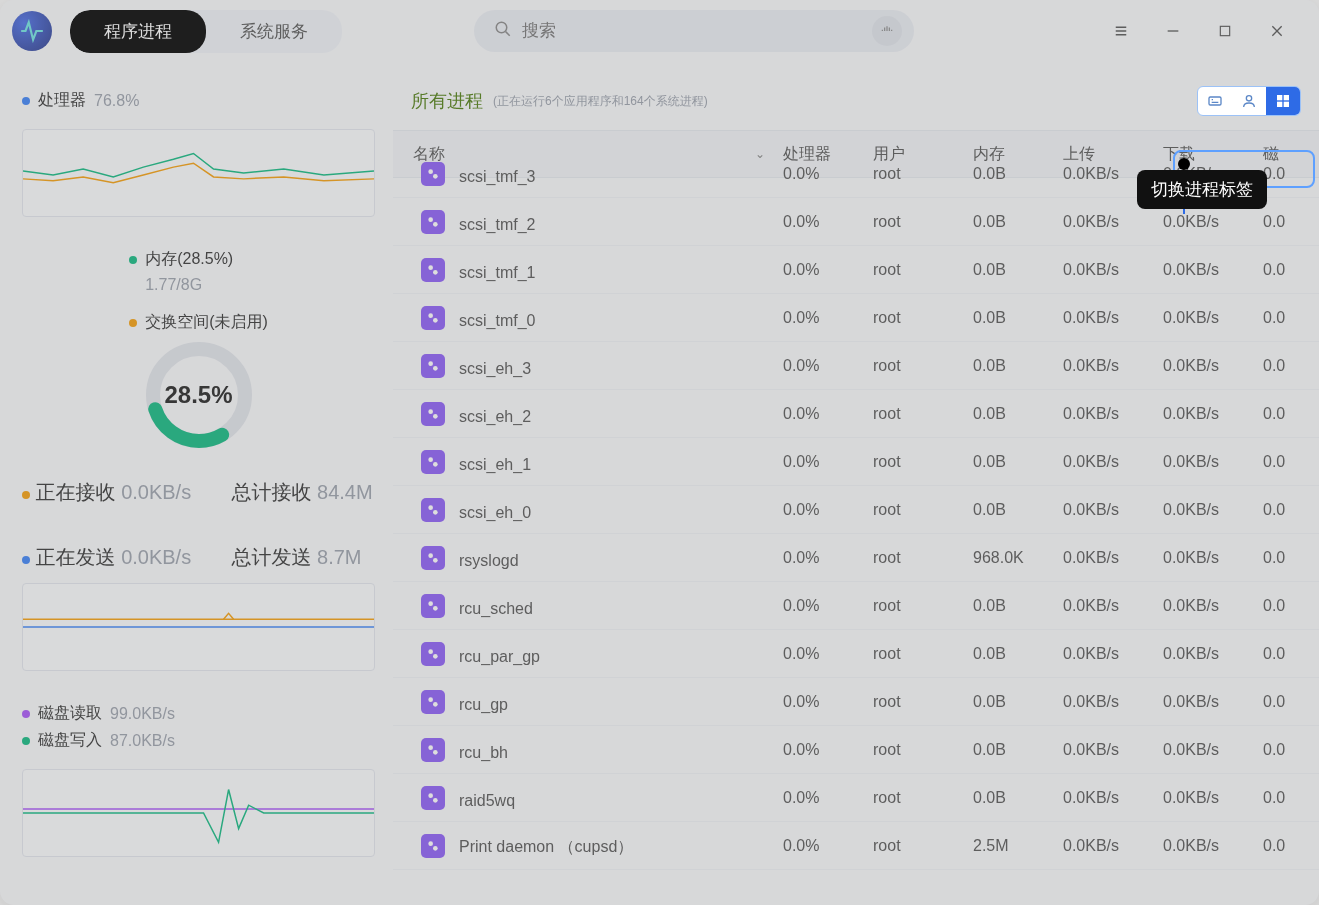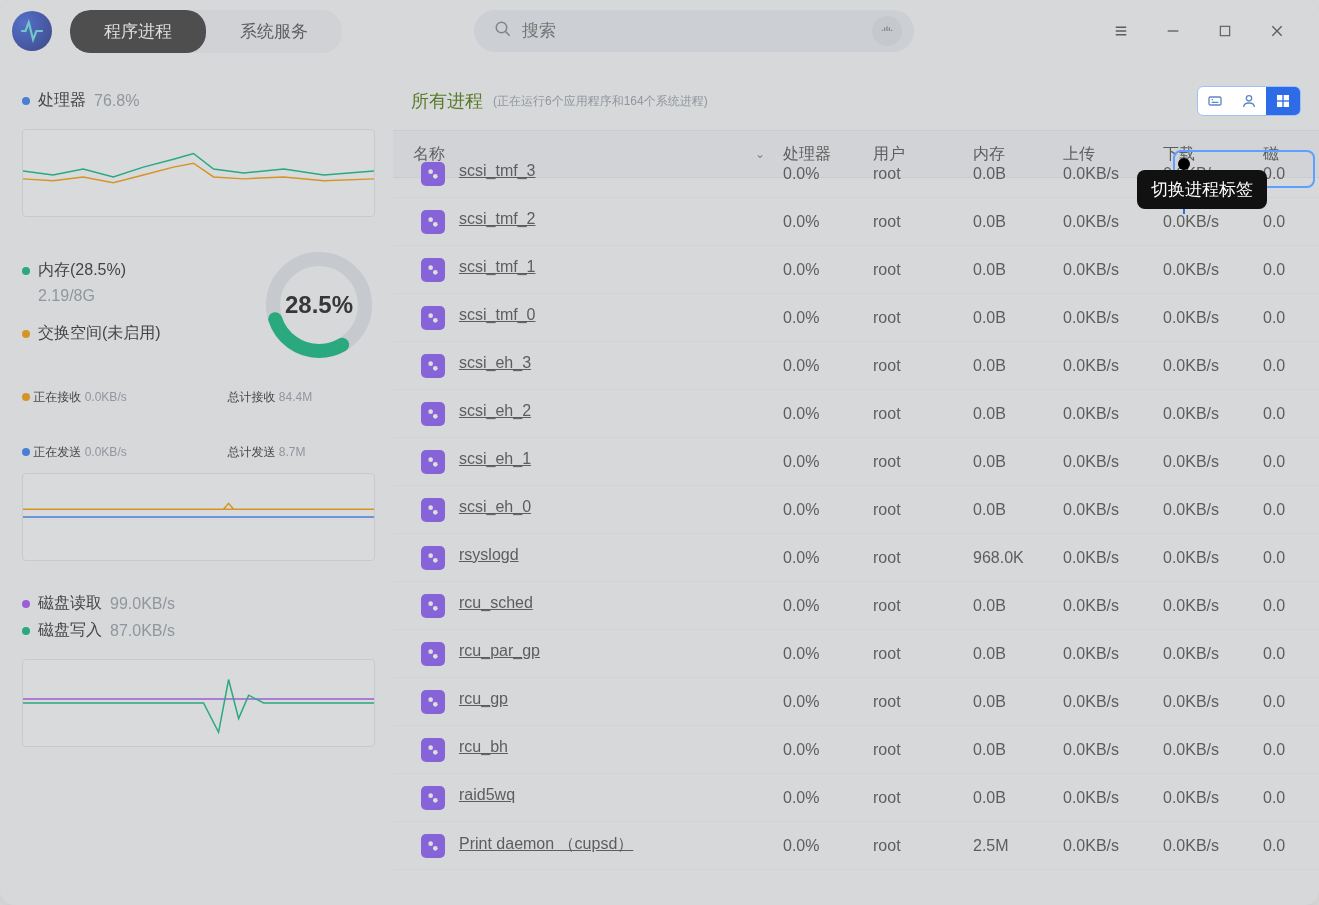--- a/index.html
+++ b/index.html
@@ -8,46 +8,46 @@
 .overlay { position: fixed; inset: 0; background: rgba(120,120,120,0.25); pointer-events: none; z-index: 50; }
 
 .window { width: 1319px; height: 905px; background: #f7f8fa; border-radius: 14px; overflow: hidden; position: relative; box-shadow: 0 4px 24px rgba(0,0,0,0.15); }
 
 .titlebar { height: 62px; display: flex; align-items: center; padding: 0 12px; gap: 12px; background: #f7f8fa; }
 .app-logo { width: 40px; height: 40px; border-radius: 50%; background: radial-gradient(circle at 30% 30%, #4a6de5, #2a3a8a); display:flex; align-items:center; justify-content:center; }
 .app-logo svg { width: 26px; height: 26px; }
 
 .tabs { display: flex; background: #eef1f6; border-radius: 20px; overflow: hidden; margin-left: 6px; }
 .tab { padding: 10px 34px; font-size: 17px; color: #555; cursor: pointer; border: none; background: transparent; }
-.tab.active { background: #404040; color: #fff; border-radius: 20px; }
+.tab.active { background: #000000; color: #fff; border-radius: 20px; }
 
 .searchbox { margin-left: 120px; display: flex; align-items: center; background: #e9ecf2; border-radius: 22px; height: 42px; width: 440px; padding: 0 12px 0 20px; }
 .searchbox input { flex: 1; border: none; background: transparent; font-size: 17px; color: #666; outline: none; }
 .search-icon { color: #888; margin-right: 10px; font-size: 18px; }
 .pulse-btn { width: 30px; height: 30px; border-radius: 50%; background: #dfe3ea; display:flex; align-items:center; justify-content:center; color:#888; font-size:12px; }
 
 .win-controls { margin-left: auto; display: flex; align-items: center; gap: 28px; padding-right: 18px; }
 .win-btn { width: 24px; height: 24px; display:flex; align-items:center; justify-content:center; color:#555; cursor:pointer; font-size: 18px; }
 
 .body { display: flex; height: calc(905px - 62px); }
 
 .sidebar { width: 393px; padding: 28px 18px 18px 22px; overflow: hidden; }
 .stat-block { margin-bottom: 28px; }
 .stat-line { display: flex; align-items: center; font-size: 16px; margin-bottom: 6px; gap: 8px; }
 .dot { width: 8px; height: 8px; border-radius: 50%; display:inline-block; }
 .dot.blue { background:#3b82f6; } .dot.orange{ background:#f59e0b;} .dot.teal{background:#10b981;} .dot.purple{background:#a855f7;}
 .stat-label { color: #333; }
 .stat-val { color: #9aa0ab; }
 .mini-chart { width: 100%; height: 88px; border: 1px solid #e2e5ec; border-radius: 4px; background: #fafbfc; margin-top: 12px; }
 
-.mem-row { display:flex; align-items:center; justify-content:space-between; }
+.mem-row { display:flex; align-items:center; justify-content:space-between;flex-direction:column; }
 .donut-wrap { position: relative; width: 112px; height: 112px; }
 .donut-center { position:absolute; inset:0; display:flex; align-items:center; justify-content:center; font-weight:700; font-size:24px; color:#222;}
 
-.net-grid { display:grid; grid-template-columns: auto auto; column-gap: 24px; row-gap: 6px; font-size:12px;gap:38px; }
+.net-grid { display:grid; grid-template-columns: auto auto; column-gap: 24px; row-gap: 6px; font-size:20px;gap:38px; }
 .net-grid .lbl { color:#333; } .net-grid .v { color:#9aa0ab; }
 
 .main { flex:1; padding: 24px 0 0 0; overflow:hidden; position:relative; }
 .main-header { display:flex; align-items:center; padding: 0 18px 14px 18px; gap: 10px; }
 .main-title { font-size: 18px; color:#4d7c0f; font-weight:500; }
 .main-sub { font-size: 12px; color:#9aa0ab; }
 .view-toggle { margin-left:auto; display:flex; border:1px solid #9cc2f7; border-radius:6px; overflow:hidden; height:30px; position:relative; z-index:60; background:#fff; }
 .vt-btn { width:34px; display:flex; align-items:center; justify-content:center; color:#5b87c7; cursor:pointer; font-size:14px; }
 .vt-btn.active { background:#2e6be6; color:#fff; }
 
@@ -58,21 +58,21 @@
 .col-mem { flex:0 0 90px;}
 .col-up  { flex:0 0 100px;}
 .col-dn  { flex:0 0 100px;}
 .col-disk{ flex:0 0 50px;}
 .sort-ind { color:#888; font-size:12px; margin-left:auto; padding-right:18px; }
 
 .rows { overflow-y:auto; height: calc(100% - 96px); }
 .row { display:flex; height:48px; align-items:center; font-size:16px; color:#555; border-bottom:1px solid #eef0f4; }
 .row .pic { width:24px; height:24px; border-radius:5px; background:#8b5cf6; display:flex; align-items:center; justify-content:center; margin-right:14px; }
 .row .pic svg{ width:14px; height:14px; fill:#fff;}
-.row .name-cell{ flex:0 0 390px; padding-left:28px; display:flex; align-items:flex-start;text-decoration:underline;}
+.row .name-cell{ flex:0 0 390px; padding-left:28px; display:flex; align-items:flex-end;}
 
 .tooltip { position:absolute; background:#111; color:#fff; padding:8px 14px; border-radius:8px; font-size:17px; z-index:70; top: 108px; right: 52px; pointer-events:none; }
 .callout-dot { position:absolute; width:12px; height:12px; border-radius:50%; background:#000; z-index:65; top:96px; right:129px; }
 .callout-line { position:absolute; width:2px; background:#2e6be6; z-index:64; top:108px; right:134px; height: 44px; }
 .hl-ring { position:absolute; top:88px; right:4px; width:142px; height:38px; border:2px solid #5ea0ff; border-radius:8px; z-index:62; pointer-events:none; }
 </style>
 </head>
 <body>
 
 <div class="window">
@@ -141,21 +141,21 @@
       </div>
 
       <div class="stat-block">
         <div class="mem-row">
           <div>
             <div class="stat-line">
                 <span class="dot teal"></span>
                 <span class="stat-label">内存(28.5%)</span>
               </div>
             <div class="stat-line" style="padding-left:16px;">
-                <span class="stat-val">2.19/8G</span>
+                <span class="stat-val">1.77/8G</span>
               </div>
             <div class="stat-line" style="margin-top:18px;">
                 <span class="dot orange"></span>
                 <span class="stat-label">交换空间(未启用)</span>
               </div>
           </div>
           <div class="donut-wrap">
             <svg width="112" height="112" viewBox="0 0 112 112">
               <circle cx="56" cy="56" r="46" fill="none" stroke="#e1e4ea" stroke-width="14"></circle>
               <circle cx="56" cy="56" r="46" fill="none" stroke="#10b981" stroke-width="14" stroke-dasharray="82 289" stroke-dashoffset="-120" transform="rotate(-90 56 56)" stroke-linecap="round"></circle>

